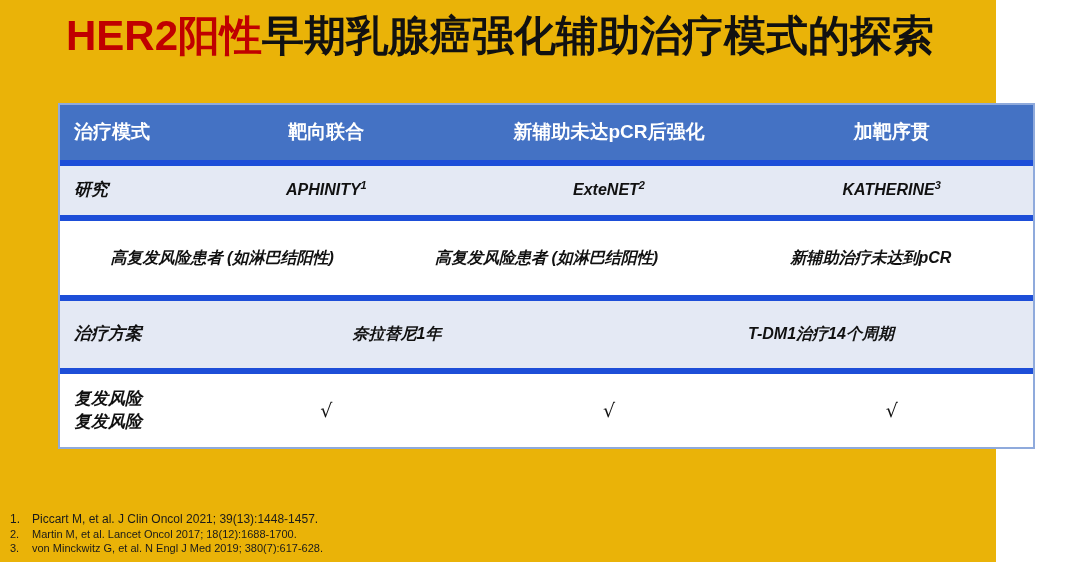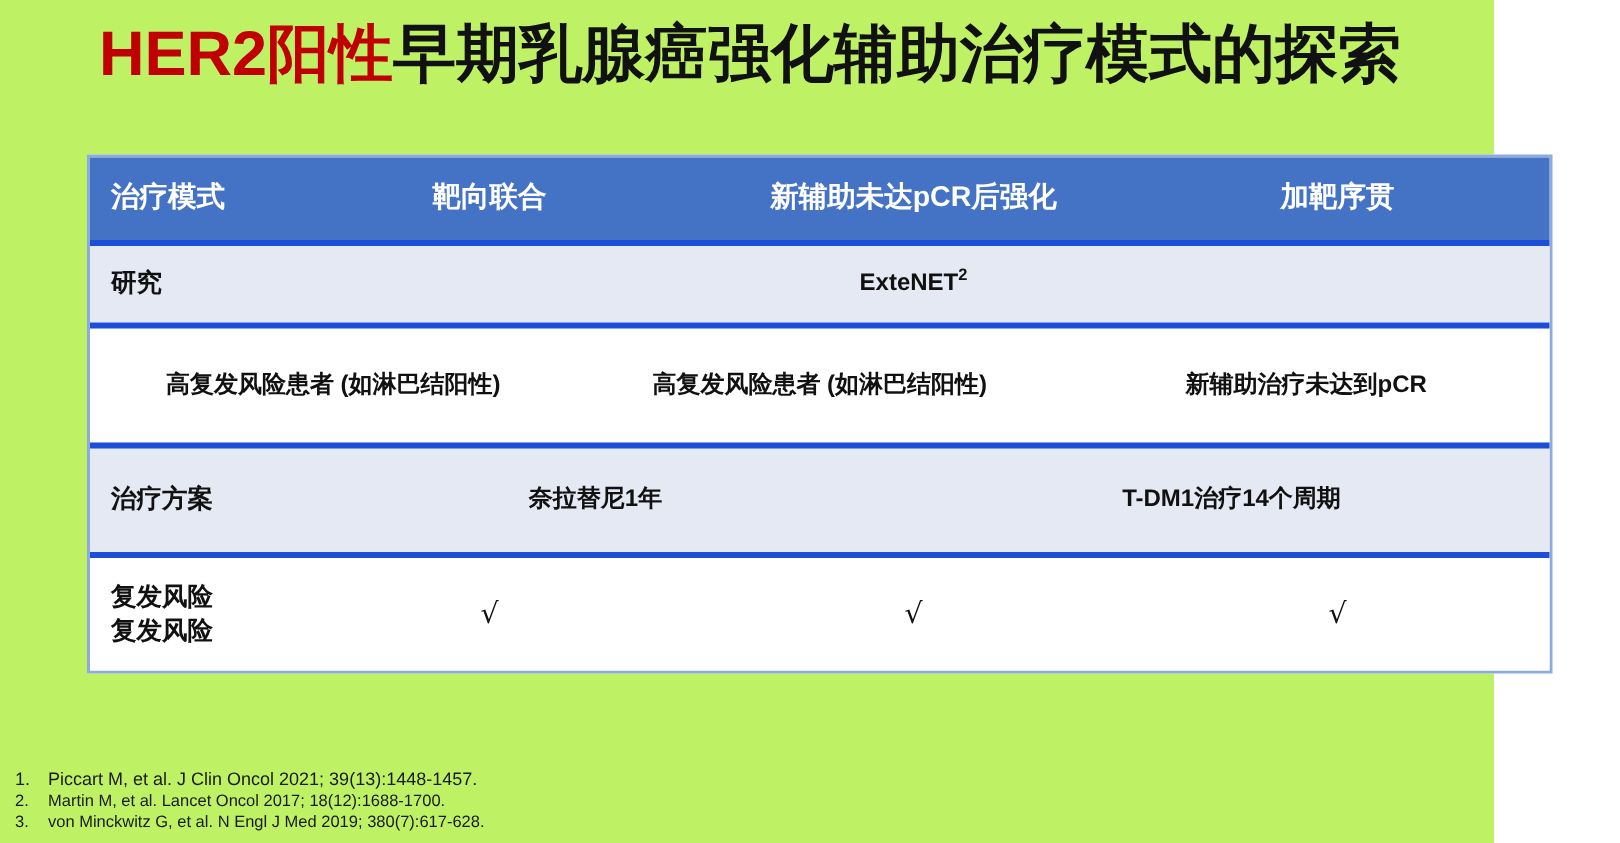--- a/index.html
+++ b/index.html
@@ -3,21 +3,21 @@
 <meta charset="utf-8">
 <style>
   * { margin: 0; padding: 0; box-sizing: border-box; }
   html, body {
     width: 1080px; height: 562px;
     background: #ffffff;
     font-family: "Liberation Sans", "DejaVu Sans", sans-serif;
     overflow: hidden;
     position: relative;
   }
-  .slide { position: absolute; inset: 0; width: 996px; height: 562px; background: #bef264; }
+  .slide { position: absolute; inset: 0; width: 996px; height: 562px; background: #eab308; }
 
   
   .title {
     position: absolute;
     left: 66px; top: 8px;
     font-size: 42px;
     font-weight: 800;
     letter-spacing: 0px;
     white-space: nowrap;
     color: #111111;
@@ -26,21 +26,21 @@
 
   
   .tbl {
     position: absolute;
     left: 58px; top: 103px;
     width: 977px;
     border: 2px solid #8faadc;
     background: #ffffff;
   }
   .row { display: flex; width: 100%; }
-  .row + .row { border-top: 4px solid #1d4ed8; }
+  .row + .row { border-top: 6px solid #1d4ed8; font-style: italic; }
   .row.header { background: #4472c4; color: #ffffff; height: 55px; }
   .row.band   { background: #e4e9f4; color: #111111; }
   .row.plain  { background: #ffffff; color: #111111; }
   .r-study   { height: 55px; }
   .r-pop     { height: 80px; }
   .r-regimen { height: 73px; }
   .r-risk    { height: 79px; }
 
   .cell {
     display: flex; flex-direction: column;
@@ -87,21 +87,27 @@
     <div class="row header">
       <div class="cell c-label">治疗模式</div>
       <div class="cell c-data">靶向联合</div>
       <div class="cell c-data">新辅助未达pCR后强化</div>
       <div class="cell c-data">加靶序贯</div>
     </div>
 
     <div class="row band r-study">
       <div class="cell c-label">研究</div>
       <div class="cell c-data">
+        <span class="study-name"><span>APHINITY</span><sup>1</sup></span>
+      </div>
+      <div class="cell c-data">
         <span class="study-name"><span>ExteNET</span><sup>2</sup></span>
+      </div>
+      <div class="cell c-data">
+        <span class="study-name"><span>KATHERINE</span><sup>3</sup></span>
       </div>
     </div>
 
     <div class="row plain r-pop">
       <div class="cell c-data">高复发风险患者 (如淋巴结阳性)</div>
       <div class="cell c-data">高复发风险患者 (如淋巴结阳性)</div>
       <div class="cell c-data">新辅助治疗未达到pCR</div>
     </div>
 
     <div class="row band r-regimen">

